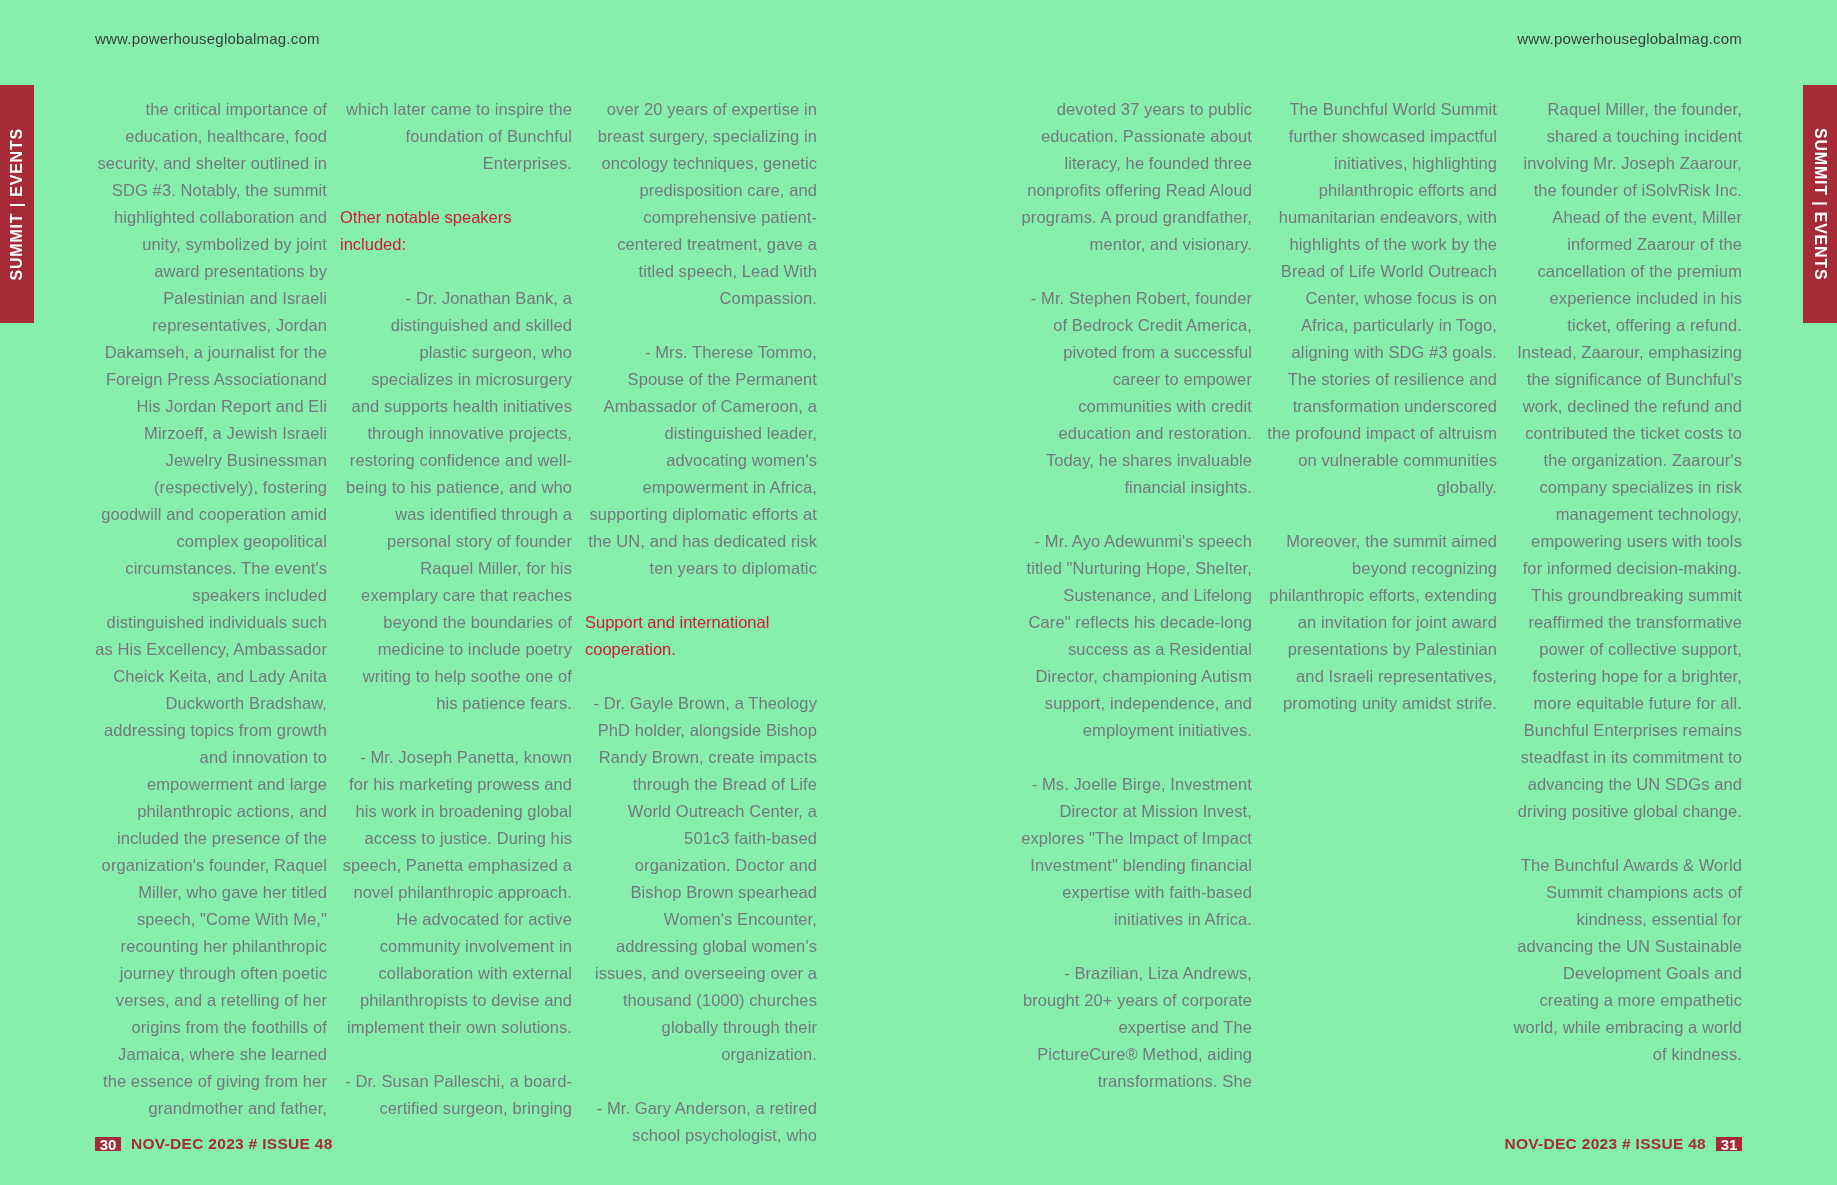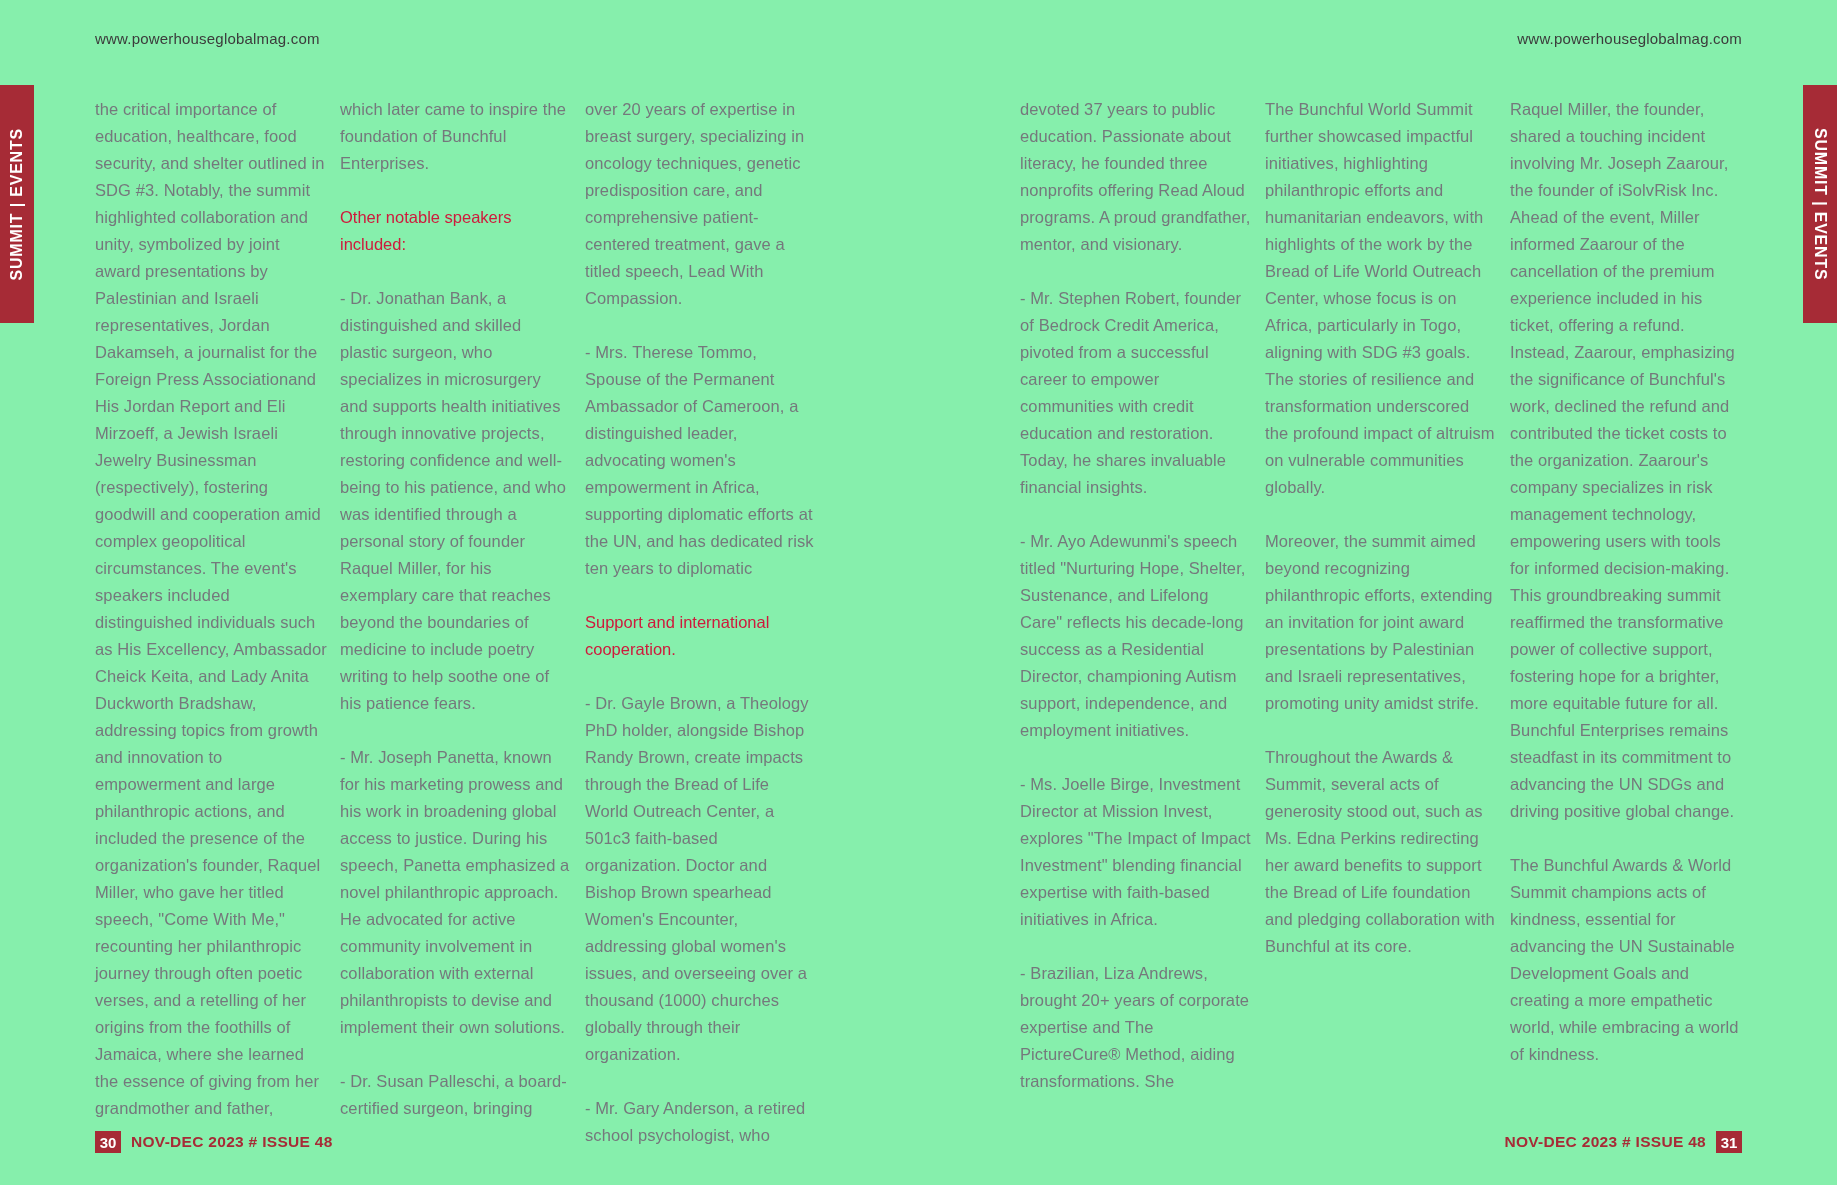--- a/index.html
+++ b/index.html
@@ -34,37 +34,37 @@
   
   .columns{
     position:absolute;top:96px;
     display:flex;gap:13px;width:722px;
   }
   .columns.page-left{left:95px;}
   .columns.page-right{left:1020px;}
   .col{width:232px;}
   .col p{margin:0 0 27px 0;}
   .col .p{
-    font-size:16.5px;line-height:27px;color:#75787c;letter-spacing:.1px;
+    font-size:16.5px;line-height:27px;color:#75787c;letter-spacing:.1px;text-align:right;
   }
   .col .h{
     font-size:16.5px;line-height:27px;font-weight:normal;
     color:var(--heading-red,#ce1a3c);
   }
   
   .footer{
     position:absolute;bottom:32px;
     display:flex;align-items:center;gap:10px;
     font-size:15.5px;font-weight:bold;color:var(--brand-red,#a62b36);
   }
   .footer.left{left:95px;}
   .footer.right{right:95px;}
   .page-num{
     display:inline-flex;align-items:center;justify-content:center;
-    min-width:26px;height:22px;
+    min-width:26px;height:14px;
     background:var(--brand-red,#a62b36);color:#ffffff;
     font-size:15px;font-weight:bold;
   }
   .issue-label{letter-spacing:.3px;}
 </style>
 </head>
 <body>
 
 <div class="spread">
 
@@ -101,21 +101,20 @@
       <div class="col">
         <p class="p">devoted 37 years to public education. Passionate about literacy, he founded three nonprofits offering Read Aloud programs. A proud grandfather, mentor, and visionary.</p>
         <p class="p">- Mr. Stephen Robert, founder of Bedrock Credit America, pivoted from a successful career to empower communities with credit education and restoration. Today, he shares invaluable financial insights.</p>
         <p class="p">- Mr. Ayo Adewunmi's speech titled "Nurturing Hope, Shelter, Sustenance, and Lifelong Care" reflects his decade-long success as a Residential Director, championing Autism support, independence, and employment initiatives.</p>
         <p class="p">- Ms. Joelle Birge, Investment Director at Mission Invest, explores "The Impact of Impact Investment" blending financial expertise with faith-based initiatives in Africa.</p>
         <p class="p">- Brazilian, Liza Andrews, brought 20+ years of corporate expertise and The PictureCure® Method, aiding transformations. She</p>
       </div>
       <div class="col">
         <p class="p">The Bunchful World Summit further showcased impactful initiatives, highlighting philanthropic efforts and humanitarian endeavors, with highlights of the work by the Bread of Life World Outreach Center, whose focus is on Africa, particularly in Togo, aligning with SDG #3 goals. The stories of resilience and transformation underscored the profound impact of altruism on vulnerable communities globally.</p>
         <p class="p">Moreover, the summit aimed beyond recognizing philanthropic efforts, extending an invitation for joint award presentations by Palestinian and Israeli representatives, promoting unity amidst strife.</p>
-        <p class="p">Throughout the Awards &amp; Summit, several acts of generosity stood out, such as Ms. Edna Perkins redirecting her award benefits to support the Bread of Life foundation and pledging collaboration with Bunchful at its core.</p>
       </div>
       <div class="col">
         <p class="p">Raquel Miller, the founder, shared a touching incident involving Mr. Joseph Zaarour, the founder of iSolvRisk Inc. Ahead of the event, Miller informed Zaarour of the cancellation of the premium experience included in his ticket, offering a refund. Instead, Zaarour, emphasizing the significance of Bunchful's work, declined the refund and contributed the ticket costs to the organization. Zaarour's company specializes in risk management technology, empowering users with tools for informed decision-making. This groundbreaking summit reaffirmed the transformative power of collective support, fostering hope for a brighter, more equitable future for all. Bunchful Enterprises remains steadfast in its commitment to advancing the UN SDGs and driving positive global change.</p>
         <p class="p">The Bunchful Awards &amp; World Summit champions acts of kindness, essential for advancing the UN Sustainable Development Goals and creating a more empathetic world, while embracing a world of kindness.</p>
       </div>
     </div>
 
   <div class="footer left">
     <span class="page-num">30</span>
     <span class="issue-label">NOV-DEC 2023 # ISSUE 48</span>

